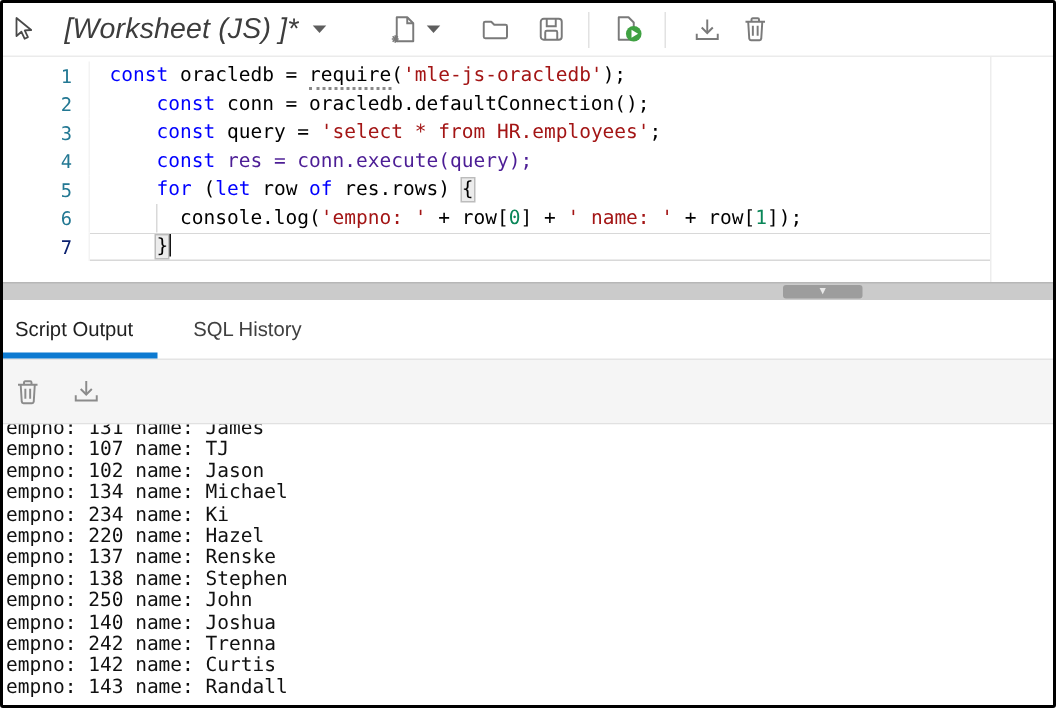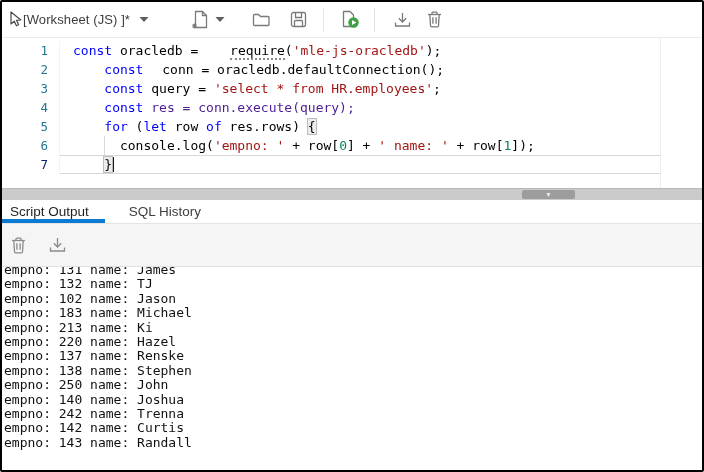--- a/index.html
+++ b/index.html
@@ -9,49 +9,49 @@
     position:relative; width:704px; height:472px;
     border:2px solid #000; border-radius:2px; background:#fff; overflow:hidden;
   }
 
   
   .toolbar {
     height:36px; display:flex; align-items:center;
     background:#fff; border-bottom:1px solid #ebebeb;
   }
   .toolbar svg { display:block; }
-  .ws-title { font-size:13px; color:#3d3d3d; margin-left:0; letter-spacing:.1px; }
+  .ws-title { font-size:19px; color:#3d3d3d; margin-left:20px; letter-spacing:.1px;font-style:italic; }
   .caret { margin-left:9px; }
   .tb-icon { display:flex; align-items:center; justify-content:center; cursor:pointer; }
   .tb-sep { width:1px; height:24px; background:#e2e2e2; }
 
   
   .editor { position:relative; height:150px; background:#fff; padding-top:3px; overflow:hidden; }
   .editor::after { content:""; position:absolute; left:658px; top:0; bottom:0; width:1px; background:#ededed; }
   .code-row { display:flex; width:658px; height:19px; font-family:"DejaVu Sans Mono", monospace; font-size:13px; line-height:19px; }
   .line-num { width:58px; text-align:right; padding-right:11px; border-right:1px solid #f3f3f3; font-size:12.5px; user-select:none; }
   .code-content { flex:1; padding-left:13px; white-space:pre; color:#000; }
   .code-row.current .code-content {
     box-shadow: inset 0 1px 0 #d8d8d8, inset 0 -1px 0 #d8d8d8;
   }
   .tk-brk { background:#ececec; outline:1px solid #bcbcbc; }
-  .tk-req { border-bottom:2px dotted #8a8a8a;margin-left:24px; }
+  .tk-req { border-bottom:2px dotted #8a8a8a; }
   .text-cursor { display:inline-block; width:2px; height:15px; background:#151515; vertical-align:middle; margin-top:-2px; }
   .indent-guide { position:absolute; left:102px; top:98px; width:1px; height:19px; background:#d9d9d9; }
 
   
   .splitter { position:relative; height:12px; background:#cbcbcb; border-top:1px solid #b7b7b7; cursor:row-resize; }
   .splitter-handle {
     position:absolute; left:520px; top:1px; bottom:1px; width:53px;
     background:#9d9d9d; border-radius:2px; display:flex; align-items:center; justify-content:center;
   }
   .splitter-handle span { font-size:7px; color:#e9e9e9; line-height:1; }
 
   
-  .tabbar { height:24px; display:flex; align-items:stretch; background:#fff; border-bottom:1px solid #e4e4e4; }
+  .tabbar { height:40px; display:flex; align-items:stretch; background:#fff; border-bottom:1px solid #e4e4e4; }
   .tab { position:relative; display:flex; align-items:center; font-size:13.5px; color:#3a3a3a; cursor:pointer; }
   .tab-script { padding:0 16px 0 8px; }
   .tab-history { padding:0 10px; margin-left:14px; color:#404040; }
   .tab.active { color:#1f1f1f; }
   .tab.active::after { content:""; position:absolute; left:0; right:0; bottom:0; height:4px; background:var(--tab-accent,#0d7ad1); }
 
   
   .out-toolbar {
     height:43px; background:#f5f5f5; border-bottom:1px solid #e1e1e1;
     display:flex; align-items:center; padding-left:8px; gap:21px;
@@ -145,21 +145,21 @@
   </div>
 
   <div class="editor">
     <div>
         <div class="code-row">
           <div class="line-num" style="color: rgb(35, 120, 147);">1</div>
           <div class="code-content"><span class="tk-kw" style="color: rgb(0, 0, 255);">const</span><span class="tk-p" style="color: rgb(0, 0, 0);"> oracledb = </span><span class="tk-req" style="color: rgb(0, 0, 0);">require</span><span class="tk-p" style="color: rgb(0, 0, 0);">(</span><span class="tk-str" style="color: rgb(163, 21, 21);">'mle-js-oracledb'</span><span class="tk-p" style="color: rgb(0, 0, 0);">);</span></div>
         </div>
         <div class="code-row">
           <div class="line-num" style="color: rgb(35, 120, 147);">2</div>
-          <div class="code-content"><span class="tk-p" style="color: rgb(0, 0, 0);">    </span><span class="tk-kw" style="color: rgb(0, 0, 255);">const</span><span class="tk-p" style="color: rgb(0, 0, 0); margin-left: 11px;"> conn = oracledb.defaultConnection();</span></div>
+          <div class="code-content"><span class="tk-p" style="color: rgb(0, 0, 0);">    </span><span class="tk-kw" style="color: rgb(0, 0, 255);">const</span><span class="tk-p" style="color: rgb(0, 0, 0);"> conn = oracledb.defaultConnection();</span></div>
         </div>
         <div class="code-row">
           <div class="line-num" style="color: rgb(35, 120, 147);">3</div>
           <div class="code-content"><span class="tk-p" style="color: rgb(0, 0, 0);">    </span><span class="tk-kw" style="color: rgb(0, 0, 255);">const</span><span class="tk-p" style="color: rgb(0, 0, 0);"> query = </span><span class="tk-str" style="color: rgb(163, 21, 21);">'select * from HR.employees'</span><span class="tk-p" style="color: rgb(0, 0, 0);">;</span></div>
         </div>
         <div class="code-row">
           <div class="line-num" style="color: rgb(35, 120, 147);">4</div>
           <div class="code-content"><span class="tk-p" style="color: rgb(0, 0, 0);">    </span><span class="tk-kw" style="color: rgb(0, 0, 255);">const</span><span class="tk-p" style="color: #4c1d95;"> res = conn.execute(query);</span></div>
         </div>
         <div class="code-row">
@@ -208,24 +208,24 @@
         <path d="M9.5 2 V10.5"></path>
           <path d="M5.8 7.3 L9.5 11 L13.2 7.3"></path>
         <path d="M2.5 11.5 V15 H16.5 V11.5"></path>
       </svg>
     </span>
   </div>
 
   <div class="output">
     <div class="output-lines">
         <div class="out-line">empno: 131 name: James</div>
-        <div class="out-line">empno: 132 name: TJ</div>
+        <div class="out-line">empno: 107 name: TJ</div>
         <div class="out-line">empno: 102 name: Jason</div>
-        <div class="out-line">empno: 183 name: Michael</div>
-        <div class="out-line">empno: 213 name: Ki</div>
+        <div class="out-line">empno: 134 name: Michael</div>
+        <div class="out-line">empno: 234 name: Ki</div>
         <div class="out-line">empno: 220 name: Hazel</div>
         <div class="out-line">empno: 137 name: Renske</div>
         <div class="out-line">empno: 138 name: Stephen</div>
         <div class="out-line">empno: 250 name: John</div>
         <div class="out-line">empno: 140 name: Joshua</div>
         <div class="out-line">empno: 242 name: Trenna</div>
         <div class="out-line">empno: 142 name: Curtis</div>
         <div class="out-line">empno: 143 name: Randall</div>
       </div>
   </div>

